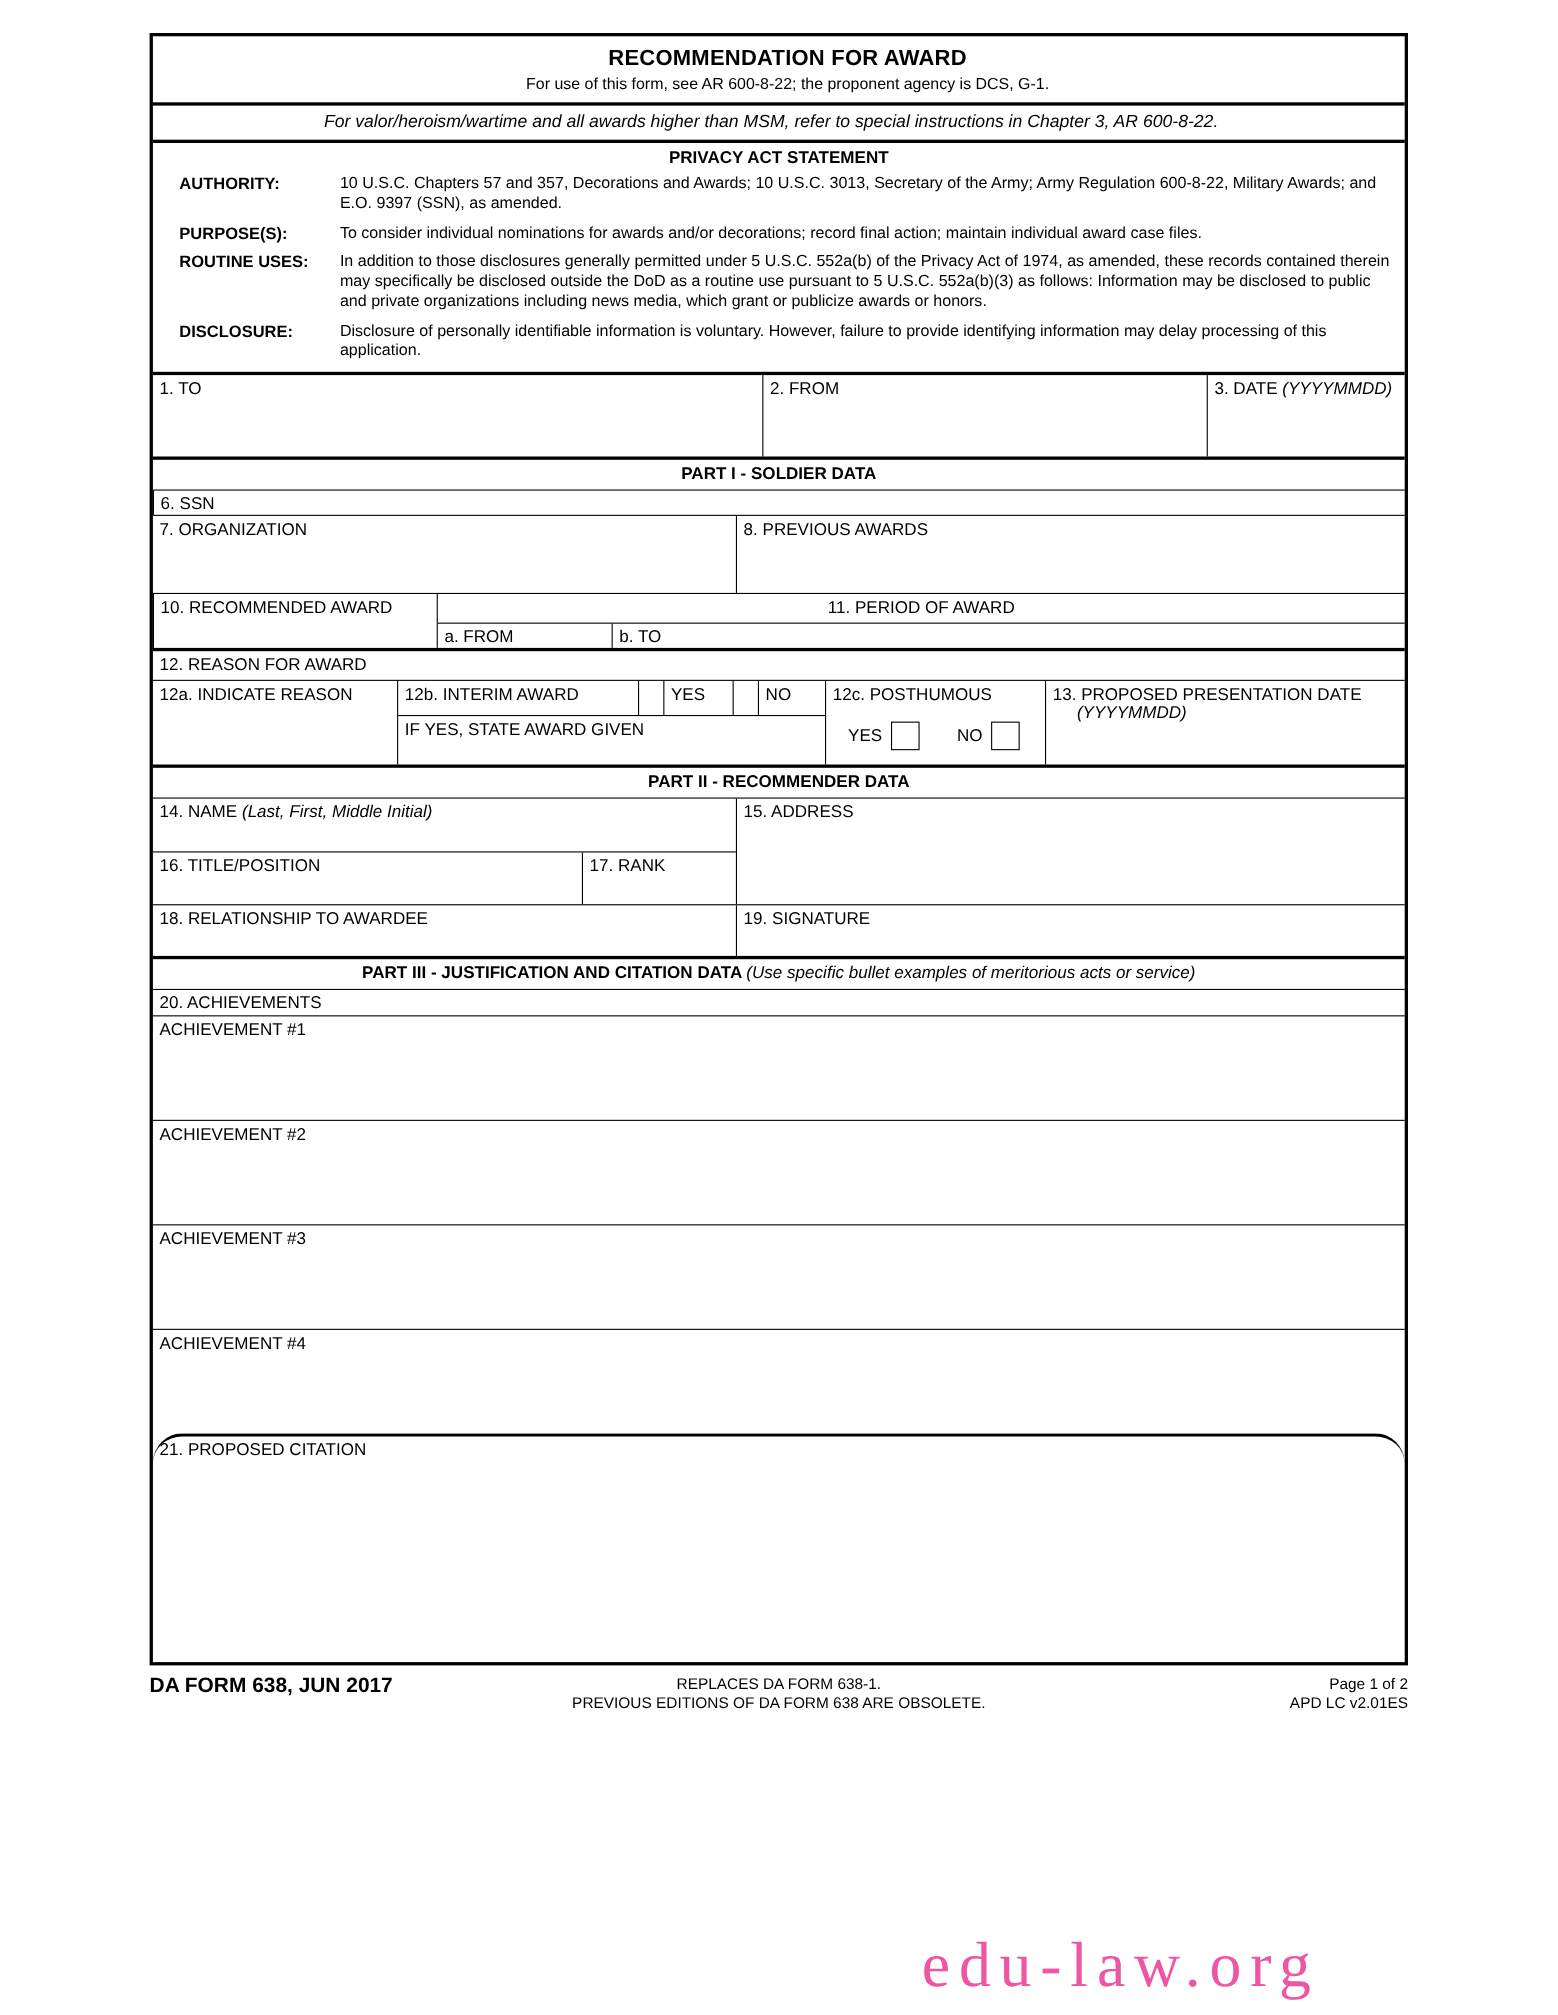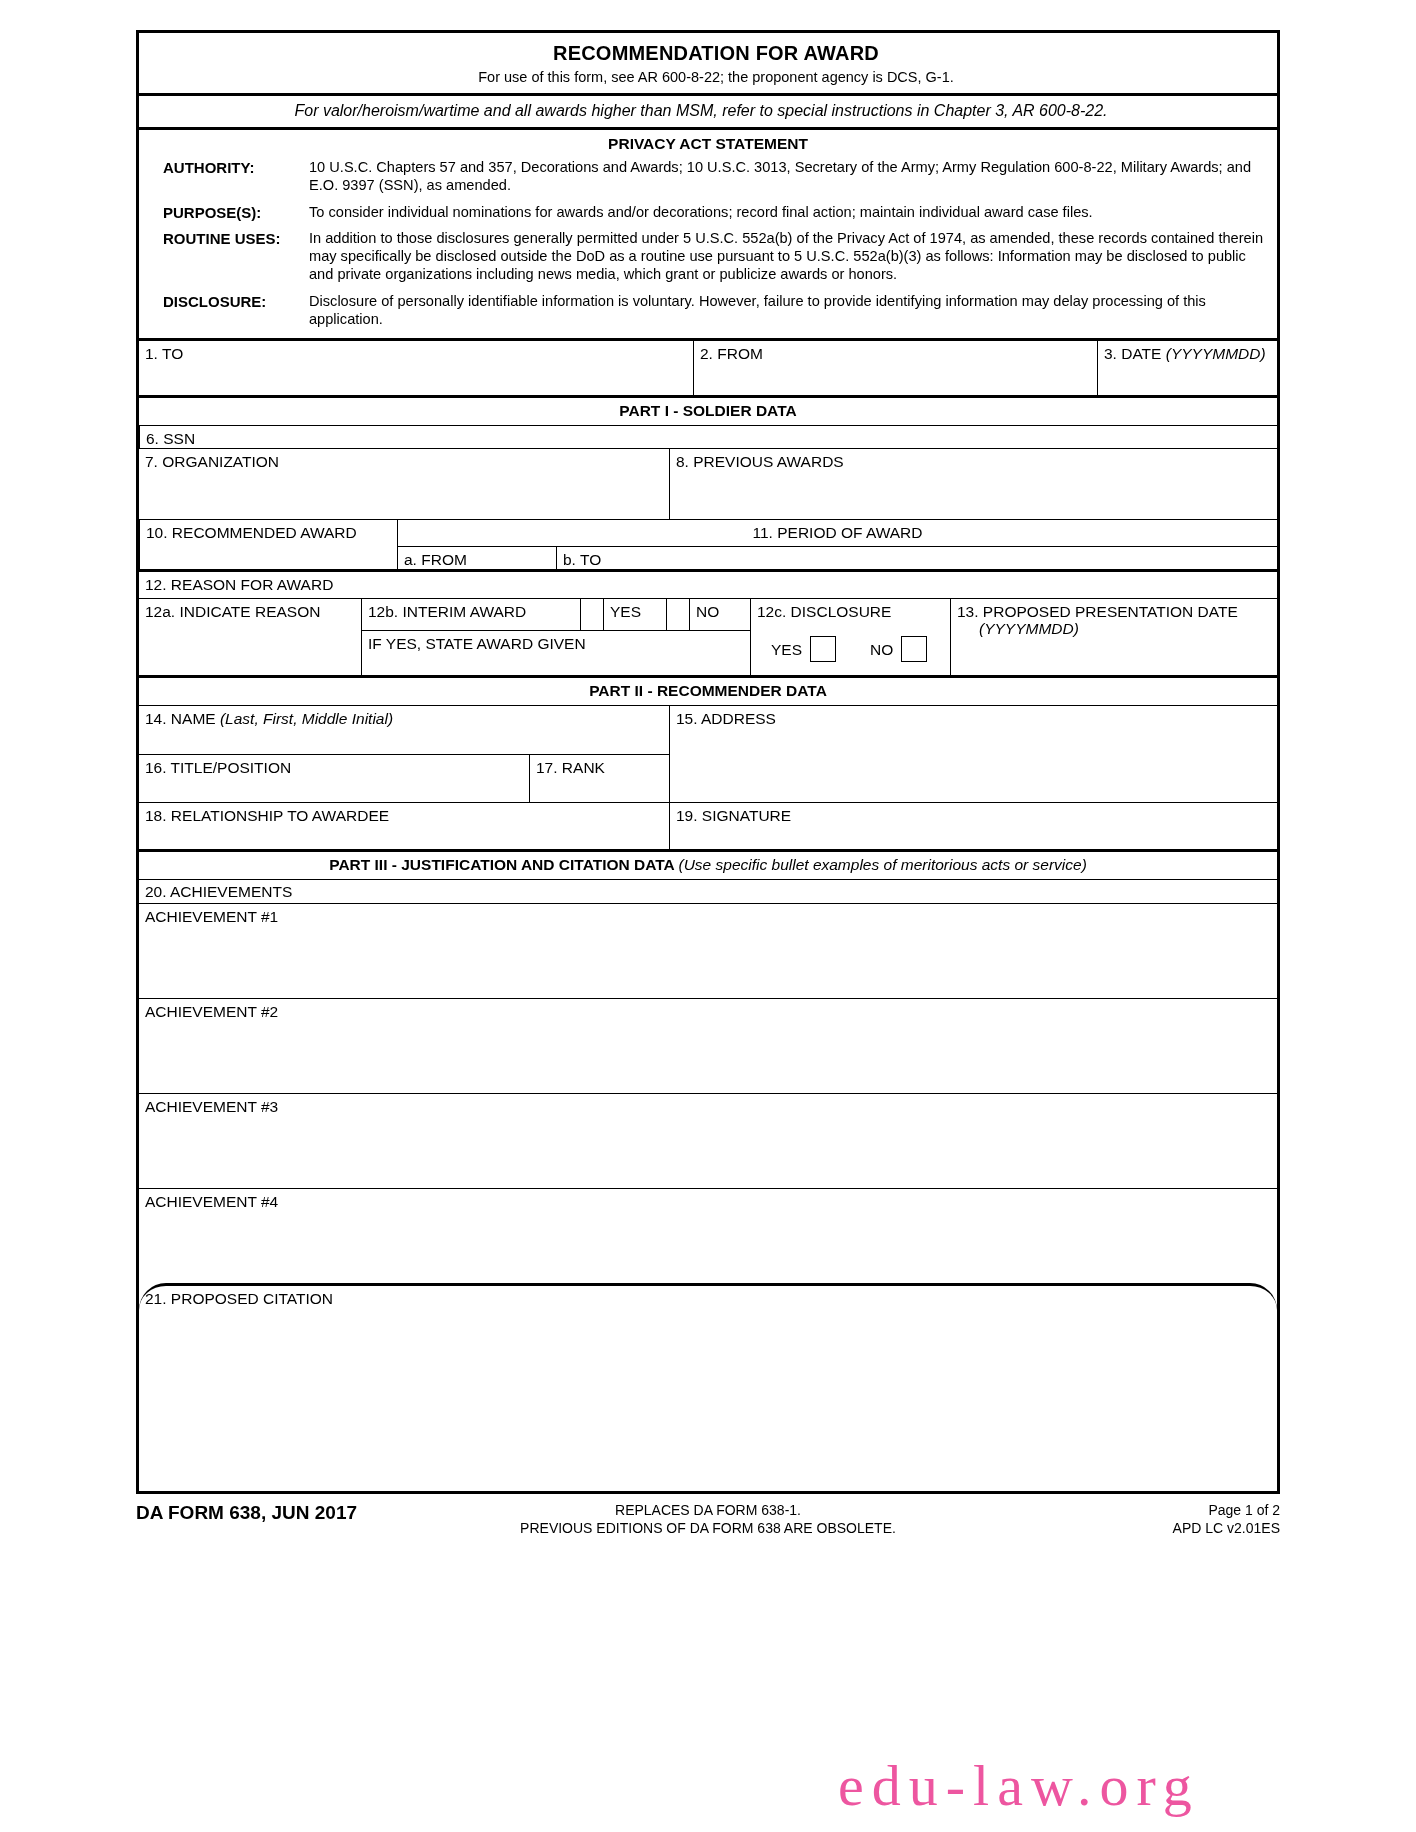--- a/index.html
+++ b/index.html
@@ -122,21 +122,21 @@
         <div class="pa-text">In addition to those disclosures generally permitted under 5 U.S.C. 552a(b) of the Privacy Act of 1974, as amended, these records contained therein may specifically be disclosed outside the DoD as a routine use pursuant to 5 U.S.C. 552a(b)(3) as follows:  Information may be disclosed to public and private organizations including news media, which grant or publicize awards or honors.</div>
       </div>
 
       <div class="pa-row" style="margin-bottom:2px;">
         <div class="pa-term">DISCLOSURE:</div>
         <div class="pa-text">Disclosure of personally identifiable information is voluntary. However, failure to provide identifying information may delay processing of this application.</div>
       </div>
     </div>
 
     <div class="row bt-thick">
-      <div class="cell" style="width:554px;height:54px;">
+      <div class="cell" style="width:554px;height:74px;">
         <div class="lbl">1. TO</div>
         <div class="lbl"></div>
       </div>
       <div class="cell bl" style="width:404px;">
         <div class="lbl">2. FROM</div>
         <div class="lbl"></div>
       </div>
       <div class="cell bl" style="flex:1;">
         <div class="lbl">
           <span>3. DATE</span>
@@ -211,21 +211,21 @@
             <span class="lbl">NO</span>
           </div>
         </div>
         <div class="cell bt" style="flex:1;">
           <div class="lbl">IF YES, STATE AWARD GIVEN</div>
           <div class="lbl"></div>
         </div>
       </div>
 
       <div class="cell bl" style="width:200px;">
-        <div class="lbl">12c. DISCLOSURE</div>
+        <div class="lbl">12c. POSTHUMOUS</div>
         <div style="display:flex;align-items:center;margin-top:16px;padding-left:14px;">
           <span class="lbl" style="margin-right:8px;">YES</span>
           <span class="cbox"></span>
           <span class="lbl" style="margin-left:34px;margin-right:8px;">NO</span>
           <span class="cbox"></span>
         </div>
       </div>
 
       <div class="cell bl" style="flex:1;">
         <div class="lbl">13. PROPOSED PRESENTATION DATE</div>

